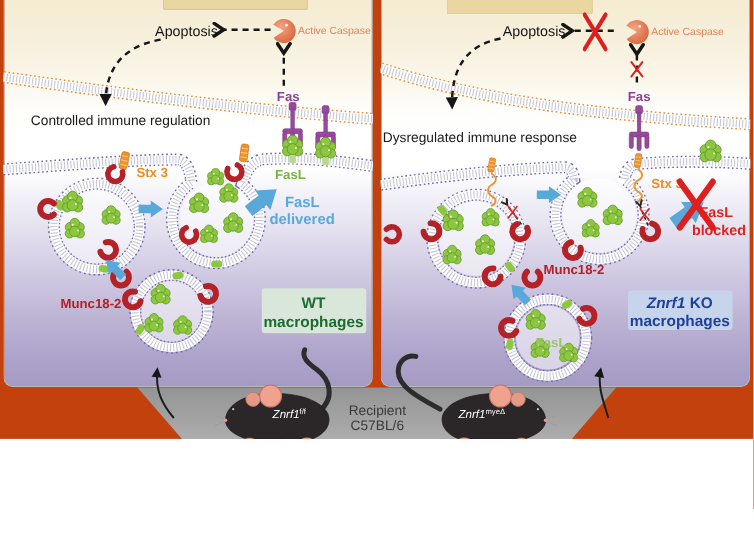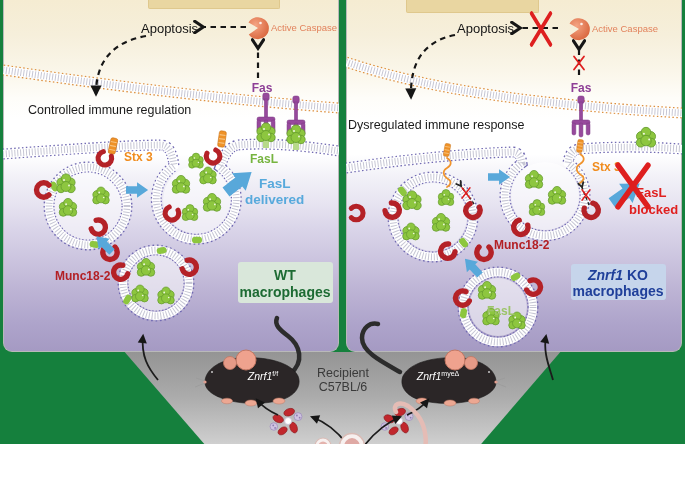--- a/index.html
+++ b/index.html
@@ -1,16 +1,16 @@
 <!DOCTYPE html>
 <html><head>
 <meta charset="utf-8">
 <style>
   html,body{margin:0;padding:0;background:#fff;}
-  .stage{position:relative;width:685px;height:444px;overflow:hidden;background:#15803d;
+  .stage{position:relative;width:685px;height:399px;overflow:hidden;background:#c2410c;
          font-family:"Liberation Sans",sans-serif;}
   .panel{position:absolute;top:0;height:351px;width:334px;border:1px solid #b9b9b9;border-top:none;
          border-radius:0 0 9px 9px;
          background:linear-gradient(180deg,#f5ecd2 0%,#f6efdb 10%,#faf6e9 20%,#fefdf9 28%,
            #ffffff 34%,#ffffff 44%,#f1f0f7 51%,#e7e4f1 58%,#dad5e9 65%,#cdc6e0 73%,
            #beb5d5 82%,#aea4cb 92%,#a59ac3 100%);}
   .panel.left{left:3px}
   .panel.right{left:346px}
   .tanbox{position:absolute;top:0;background:#e9d6a1;border:1px solid #dfc88d;border-top:none;
           border-radius:0 0 2px 2px;}

